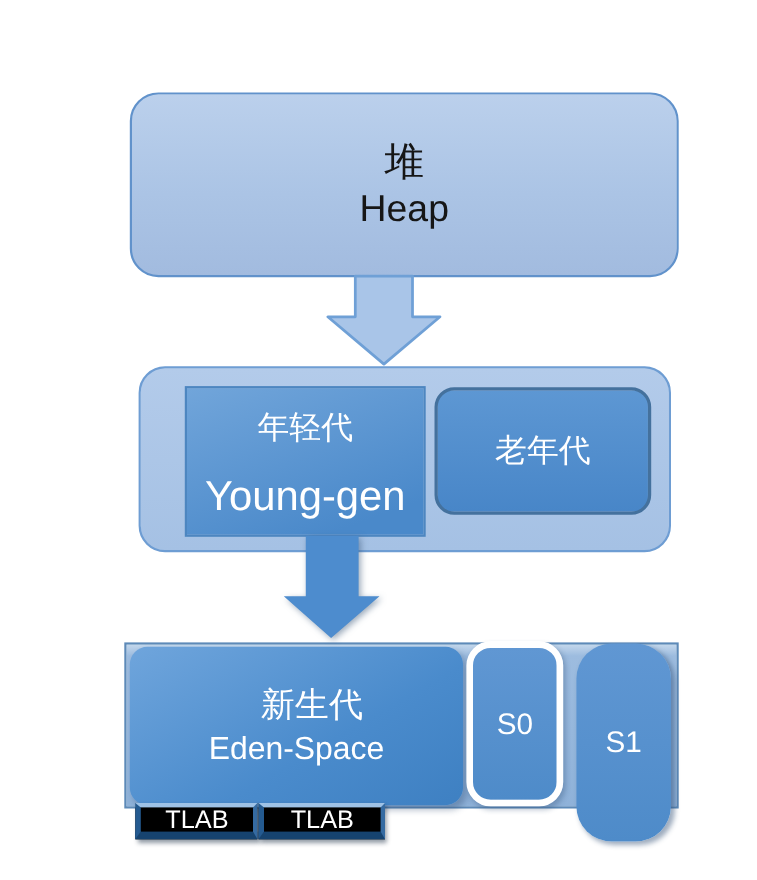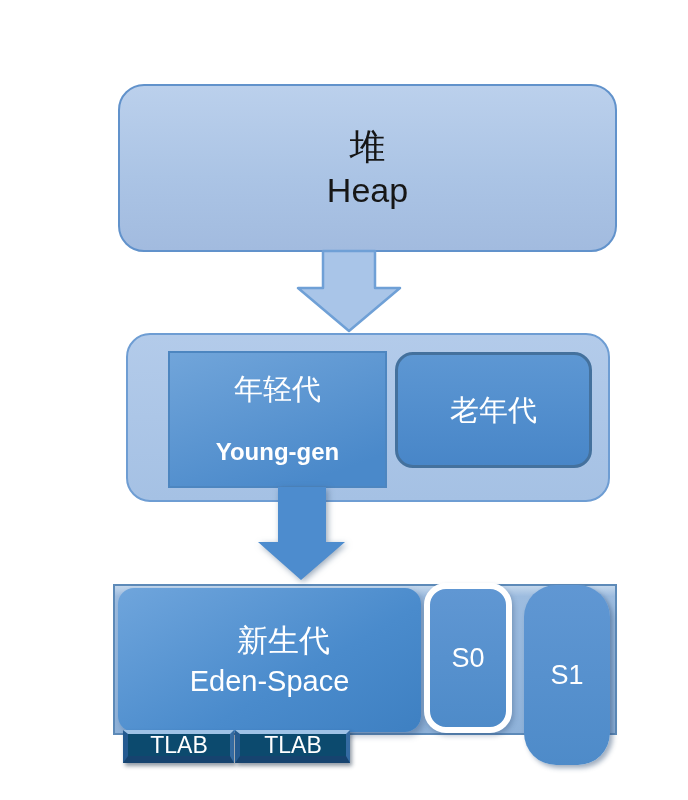--- a/index.html
+++ b/index.html
@@ -51,21 +51,21 @@
     gap: 25px;
   }
   .old {
     left: 395px; top: 352px; width: 197px; height: 116px;
     border-radius: 18px;
     border: 3px solid #44719d;
     background: linear-gradient(180deg, #5d97d3 0%, #4886c8 100%);
     color: #ffffff;
   }
   .gen-zh { font-size: 29px; line-height: 40px; }
-  .gen-en { font-size: 24px; line-height: 36px; font-weight: bold; }
+  .gen-en { font-size: 38px; line-height: 36px; }
 
   
   .strip {
     left: 113px; top: 584px; width: 504px; height: 151px;
     border: 2px solid #5d8ab8;
     background: linear-gradient(180deg, #c3d7ec 0%, #9dbcdf 7%, #8fb2d9 100%);
   }
   .eden {
     left: 118px; top: 588px; width: 303px; height: 144px;
     border-radius: 16px;
@@ -93,21 +93,21 @@
     box-shadow: 3px 3px 5px rgba(40, 70, 110, 0.45);
   }
 
   
   .tlab {
     position: absolute;
     box-sizing: border-box;
     display: flex;
     align-items: center;
     justify-content: center;
-    background: #0c4a6e;
+    background: #000000;
     border-top: 4px solid #9ec2e6;
     border-left: 5px solid #245a90;
     border-right: 4px solid #356ba2;
     border-bottom: 7px solid #16436f;
     box-shadow: 2px 3px 4px rgba(10, 30, 55, 0.45);
     color: #ffffff;
     font-size: 23px;
   }
   .tlab-1 { left: 123px; top: 730px; width: 111px; height: 33px; }
   .tlab-2 { left: 235px; top: 730px; width: 115px; height: 33px; }

